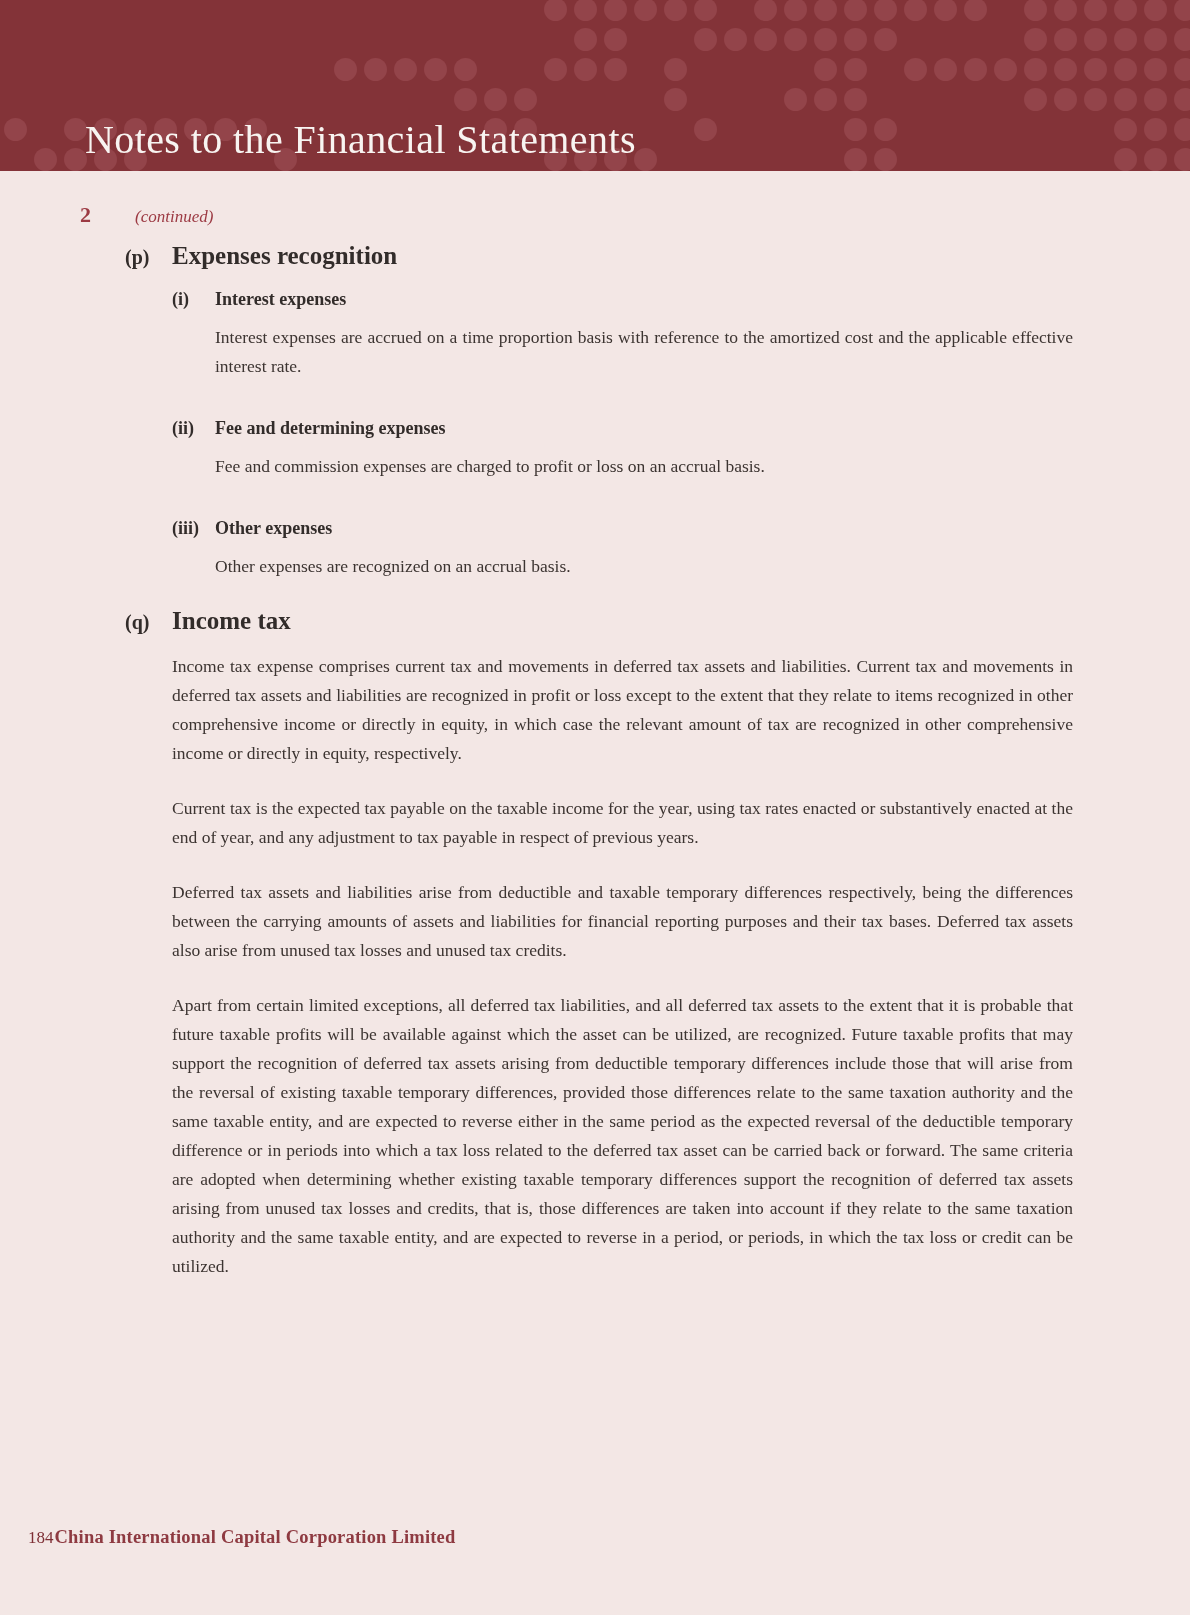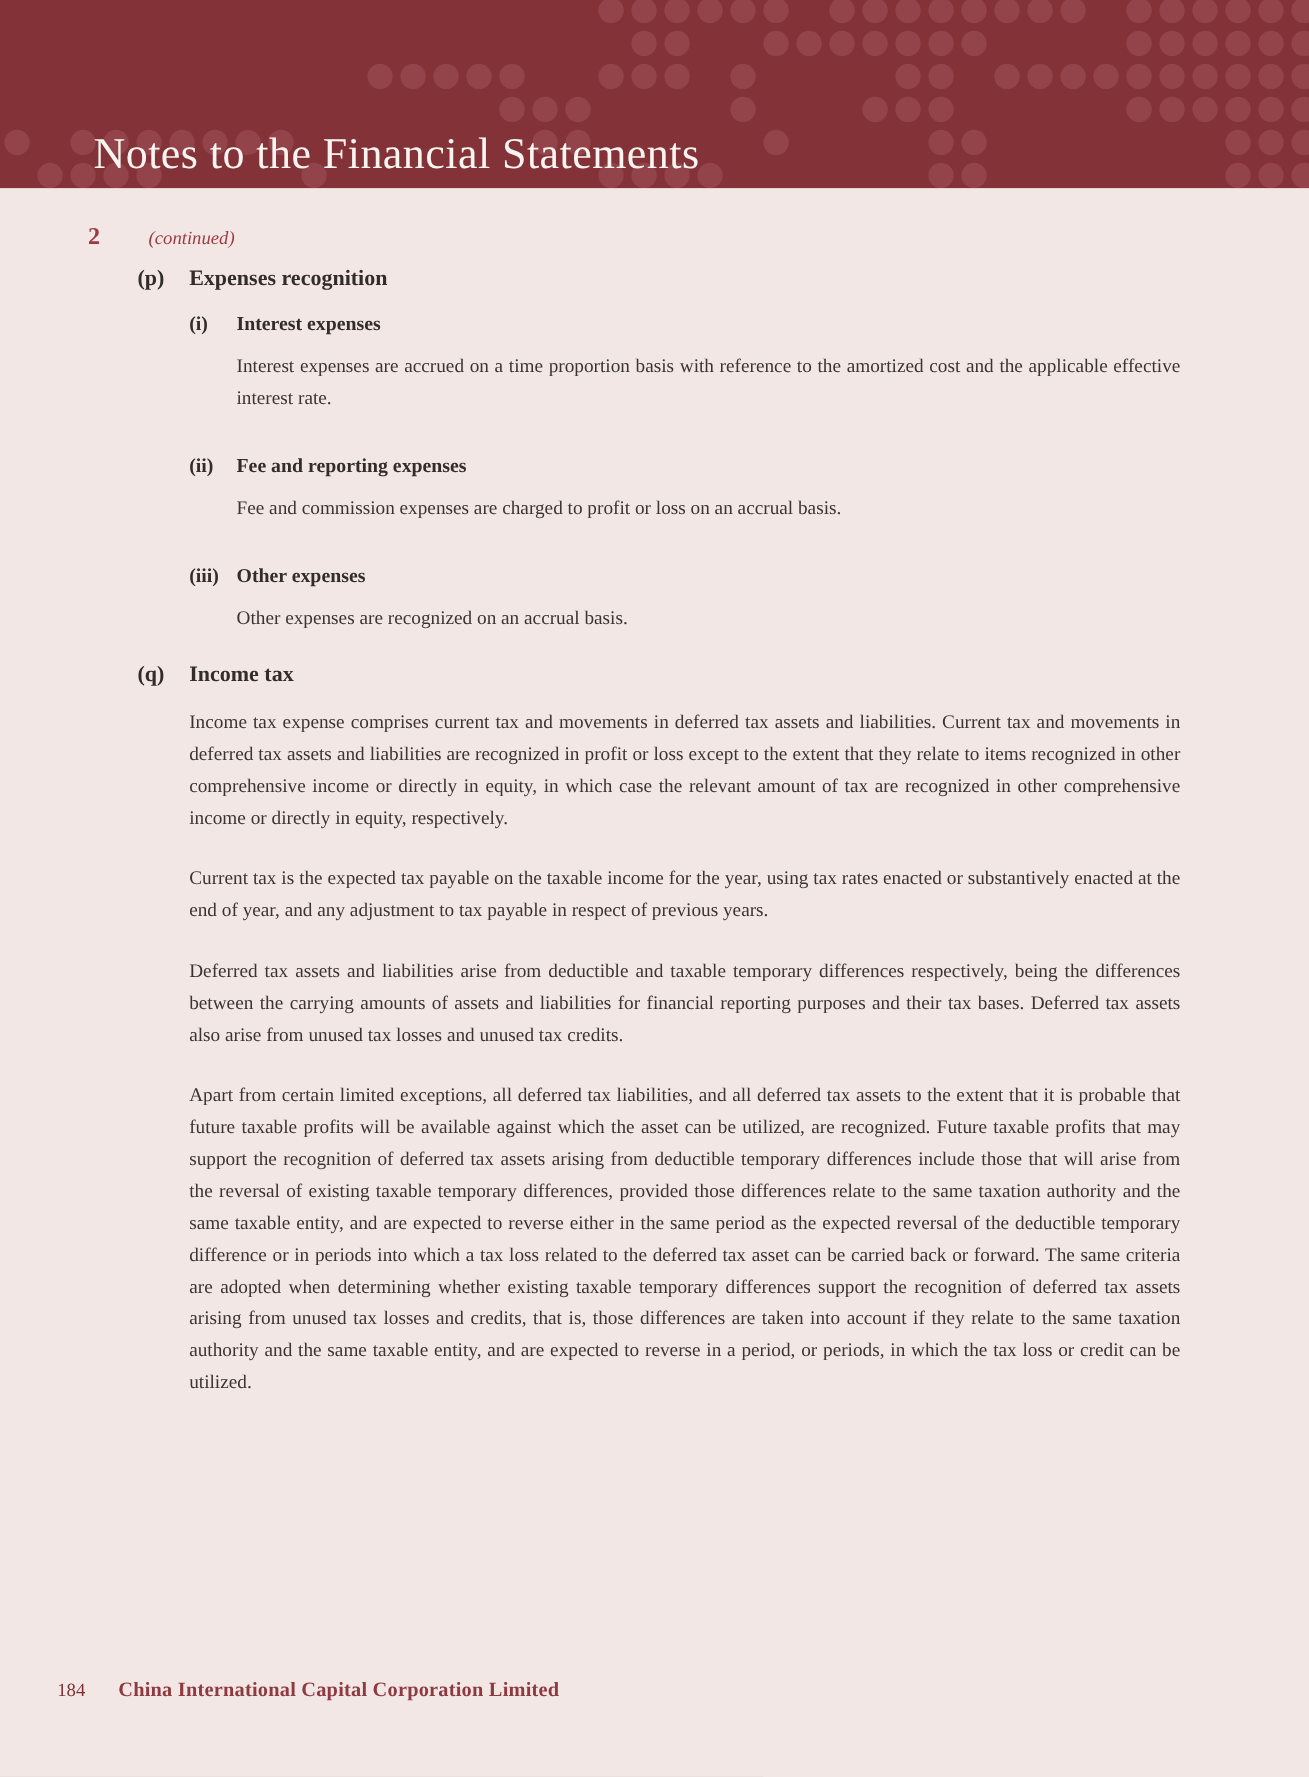--- a/index.html
+++ b/index.html
@@ -26,37 +26,37 @@
   
   main{padding:0 117px 0 80px;}
   .sec-head{margin-top:31px; display:flex; align-items:baseline;}
   .sec-num{flex:0 0 45px; font-size:22px; font-weight:bold; color:var(--accent);}
   .sec-title{font-size:22px; font-weight:bold; color:var(--accent); letter-spacing:0.3px;}
   .sec-cont{margin-left:10px; font-style:italic; font-size:17px; color:var(--accent);}
   .sub{margin-top:14px;}
   .sub-q{margin-top:26px;}
   .sub-head{display:flex; margin-left:45px; align-items:baseline;}
   .marker2{flex:0 0 47px; font-size:20px; font-weight:bold; color:var(--ink-strong);}
-  .sub-title{font-size:20px; font-weight:bold; color:var(--ink-strong);}
+  .sub-title{font-size:25px; font-weight:bold; color:var(--ink-strong);}
   .item{margin-top:19px;}
   .item + .item{margin-top:37px;}
   .item-head{display:flex; margin-left:92px; align-items:baseline;}
   .marker3{flex:0 0 43px; font-size:18px; font-weight:bold; color:var(--ink-strong);}
   .item-title{font-size:18px; font-weight:bold; color:var(--ink-strong);}
   p.body{
     font-size:17.5px; line-height:29px; text-align:justify; color:var(--ink);
     margin:0;
   }
   .body3{margin:13px 0 0 135px !important; width:858px;}
   .body2{margin:26px 0 0 92px !important; width:901px;}
   .body2.first{margin-top:17px !important;}
   
   footer{
-    position:absolute; left:52px; top:1527px;
-    display:flex; align-items:flex-start; gap:30px;
+    position:absolute; left:28px; top:1527px;
+    display:flex; align-items:center; gap:1px;
   }
   .pg-num{font-size:17px; color:#7e2f35;}
   .pg-company{font-size:18.5px; font-weight:bold; color:var(--footer-ink); letter-spacing:0.2px;}
 </style>
 </head>
 <body>
 
 <div class="page">
 
   <header class="band">
@@ -182,21 +182,21 @@
         <div class="item-head">
           <span class="marker3">(i)</span>
           <span class="item-title">Interest expenses</span>
         </div>
         <p class="body body3">Interest expenses are accrued on a time proportion basis with reference to the amortized cost and the applicable effective interest rate.</p>
       </div>
 
       <div class="item">
         <div class="item-head">
           <span class="marker3">(ii)</span>
-          <span class="item-title">Fee and reporting expenses</span>
+          <span class="item-title">Fee and determining expenses</span>
         </div>
         <p class="body body3">Fee and commission expenses are charged to profit or loss on an accrual basis.</p>
       </div>
 
       <div class="item">
         <div class="item-head">
           <span class="marker3">(iii)</span>
           <span class="item-title">Other expenses</span>
         </div>
         <p class="body body3">Other expenses are recognized on an accrual basis.</p>

